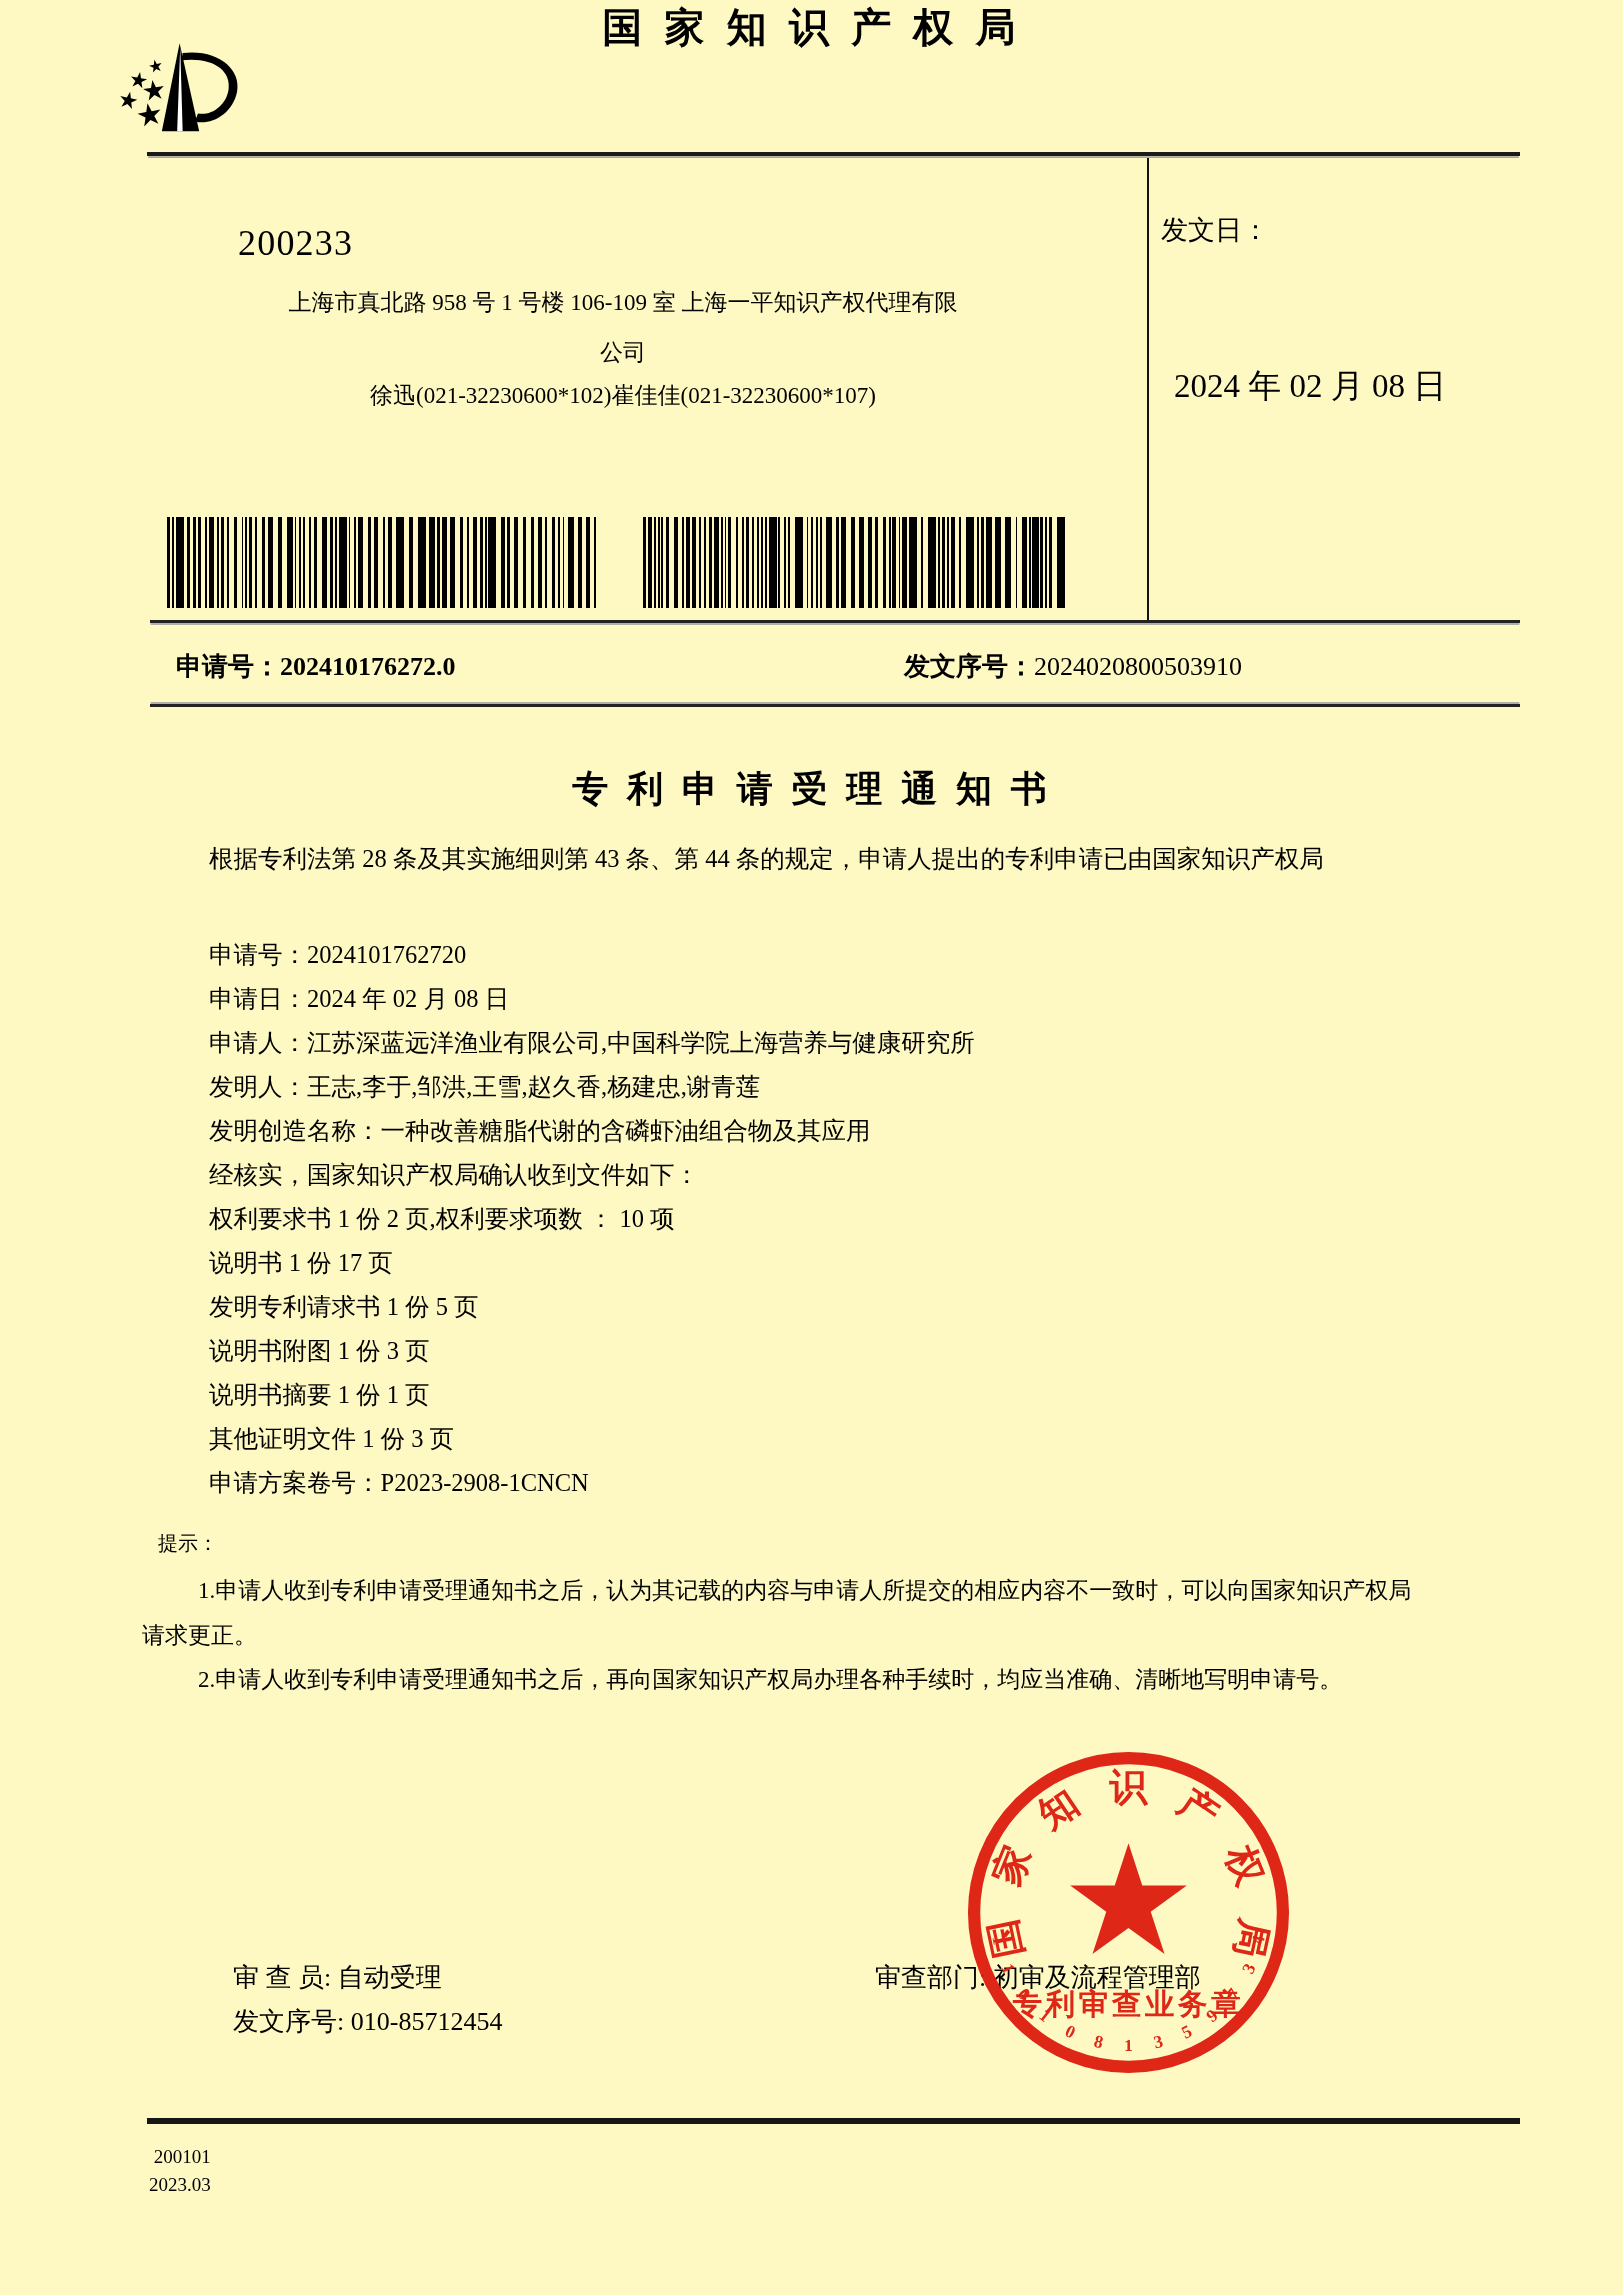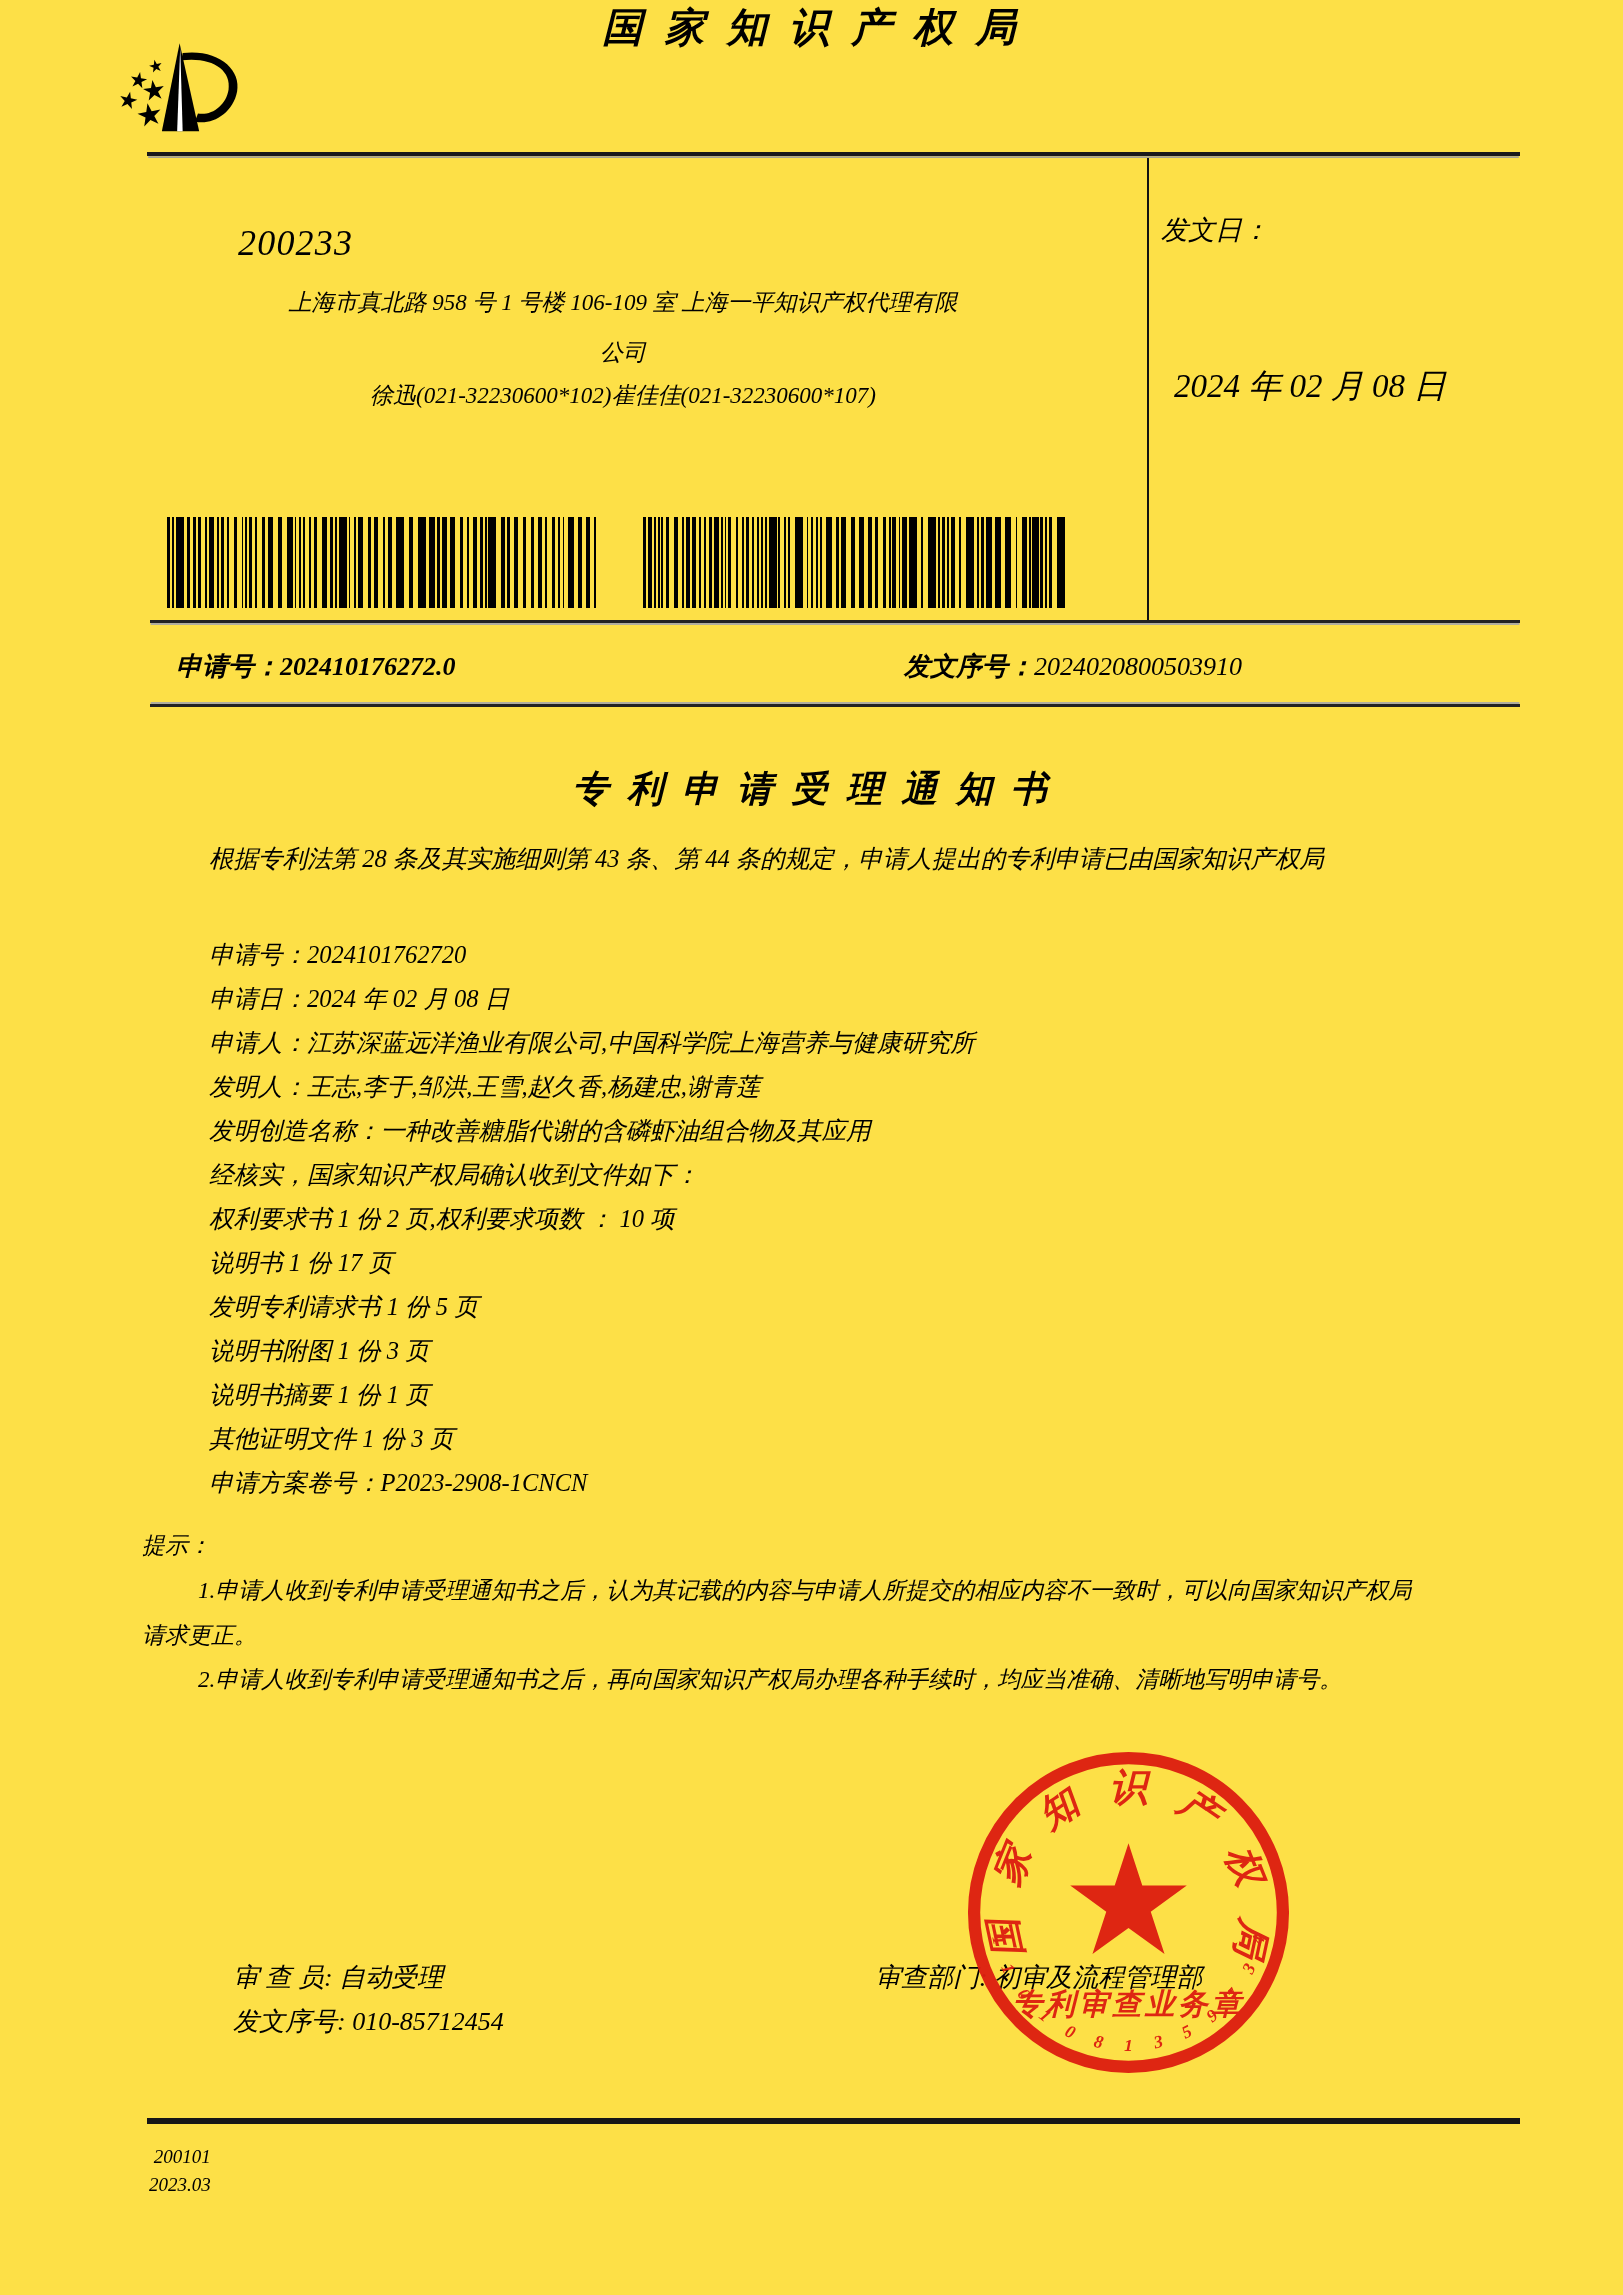--- a/index.html
+++ b/index.html
@@ -1,25 +1,24 @@
 <!DOCTYPE html>
 <html style="font-size:9.8px"><head>
 <meta charset="utf-8">
 <style>
   html,body{margin:0;padding:0;}
   body{background:#ffffff;}
   .page{
     position:relative;
     width:1624px;
     height:2295px;
-    background:#fde047;
+    background:#fef9c3;
     font-family:"Liberation Serif","DejaVu Serif",serif;
     color:#000;
     overflow:hidden;
-    font-style:italic;
   }
   .abs{position:absolute;}
 
   
   .agency-title{
     left:0; top:92; width:1624px;
     text-align:center;
     font-size:40px; font-weight:600;
     letter-spacing:6.1px;
     white-space:nowrap;
@@ -64,21 +63,21 @@
   .notice-title{
     left:0; top:765px; width:1624px; text-align:center;
     font-size:36px; font-weight:600; letter-spacing:4.9px; white-space:nowrap;
   }
   .intro-1{left:209px; top:842px; width:1307px; font-size:24.5px; white-space:nowrap;}
   .intro-2{left:150px; top:885px; width:1362px; font-size:24.5px;}
   .fields{left:209px; top:933px; width:1307px; font-size:24.5px; line-height:44px;}
   .field-line{white-space:nowrap;}
 
   
-  .tips-label{left:142px; top:1530px; font-size:23px;}
+  .tips-label{left:158px; top:1530px; font-size:20px;}
   .tip-1a{left:198px; top:1575px; width:1325px; font-size:23px; white-space:nowrap;}
   .tip-1b{left:142px; top:1620px; font-size:23px;}
   .tip-2{left:198px; top:1664px; width:1325px; font-size:23px; white-space:nowrap;}
 
   
   .examiner-row{left:233px; top:1960px; font-size:26px; white-space:nowrap;}
   .phone-row{left:233px; top:2004px; font-size:26px; white-space:nowrap;}
   .dept-row{left:875px; top:1960px; font-size:26px; white-space:nowrap;}
 
   

